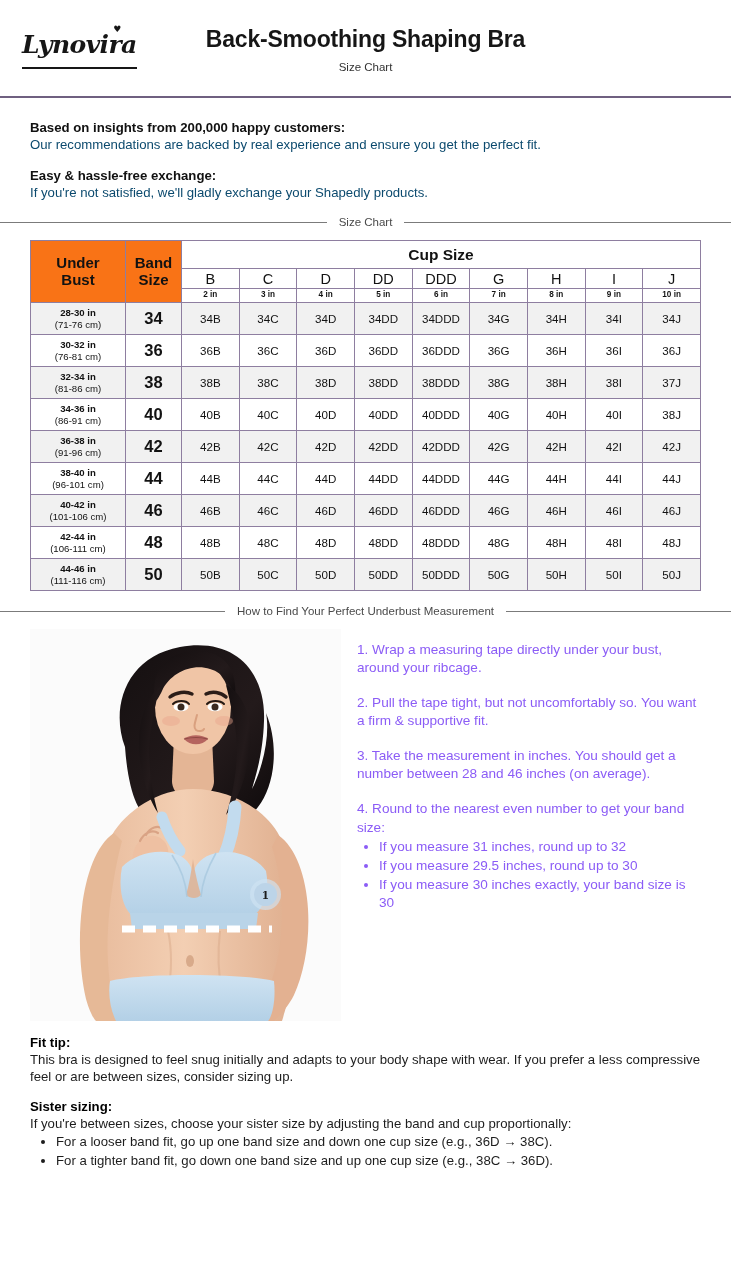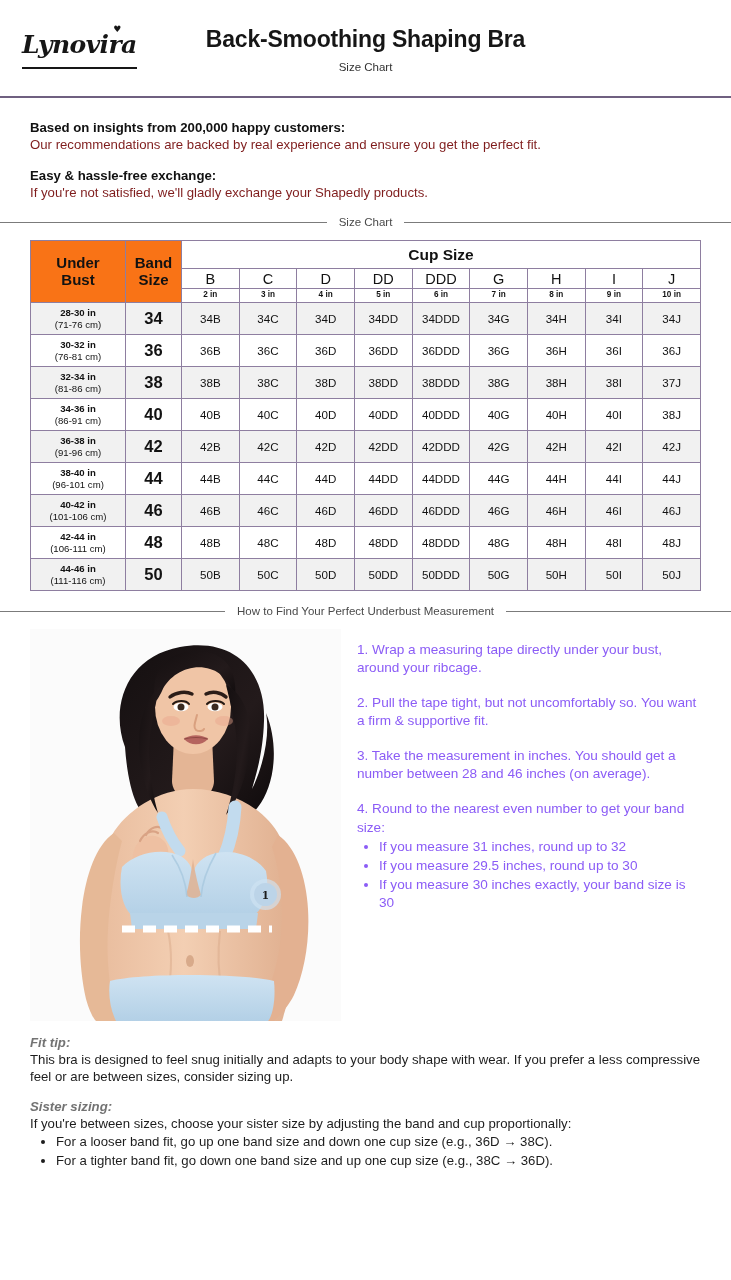--- a/index.html
+++ b/index.html
@@ -67,21 +67,21 @@
   .intro-group { margin-bottom: 16px; }
   .intro-head {
     font-size: 13.2px;
     font-weight: 700;
     color: #111;
     margin-bottom: 2px;
   }
   .intro-body {
     font-size: 13.2px;
     font-weight: 400;
-    color: #7f1d1d;
+    color: #0c4a6e;
   }
 
   
   .divider {
     display: flex;
     align-items: center;
     gap: 12px;
     padding: 0 0px;
     margin: 14px 0 12px 0;
   }
@@ -198,23 +198,22 @@
   .step:last-child { margin-bottom: 0; }
   .step ul { list-style: disc; margin: 0 0 0 22px; padding: 0; }
   .step ul li { margin-top: 1px; }
 
   
   .notes { padding: 0 30px; margin-top: 14px; }
   .note-group { margin-bottom: 14px; }
   .note-head {
     font-size: 13.2px;
     font-weight: 700;
-    color: #737373;
+    color: #000000;
     margin-bottom: 1px;
-    font-style: italic;
   }
   .note-body {
     font-size: 13.2px;
     font-weight: 400;
     color: #1d1d1d;
     line-height: 1.3;
   }
   .note-body ul { list-style: disc; margin: 1px 0 0 26px; padding: 0; }
   .note-body ul li { margin-top: 1px; }
 </style>

